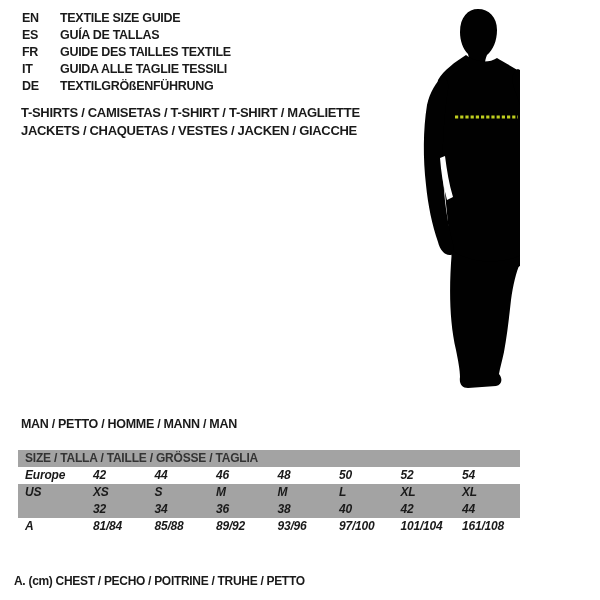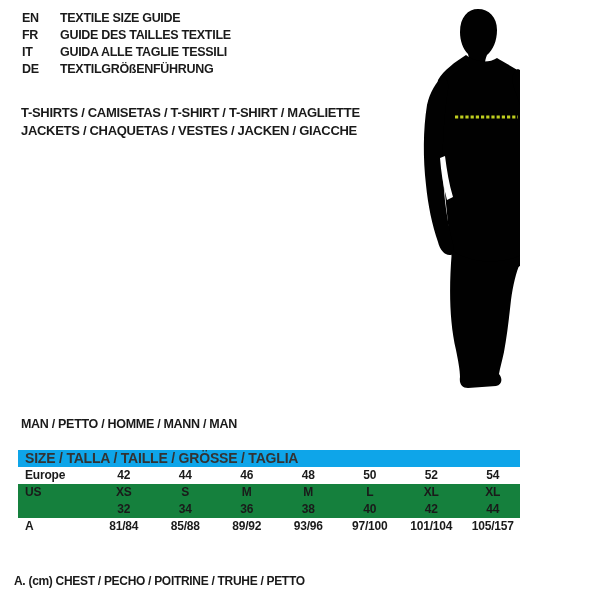--- a/index.html
+++ b/index.html
@@ -13,37 +13,41 @@
   .lang-code{width:38px;}
   
   .cats{position:absolute;left:21px;top:104px;}
   .cat-line{height:18px;line-height:18px;font-size:13px;letter-spacing:-0.3px;}
   
   #figure-svg{position:absolute;left:0;top:0;width:600px;height:600px;}
   
   .section-title{position:absolute;left:21px;top:417px;font-size:12.5px;letter-spacing:-0.3px;}
   
   .size-table{position:absolute;left:18px;top:450px;width:567px;font-size:12px;letter-spacing:-0.2px;}
-  .t-header{height:17px;line-height:17px;background:#0ea5e9;color:#333;padding-left:7px;font-size:14px;}
-  .t-row{display:flex;height:17px;line-height:17px;}
-  .t-row.alt{background:#15803d;}
+  .t-header{height:17px;line-height:17px;background:#a3a3a3;color:#333;padding-left:7px;font-size:12px;}
+  .t-row{display:flex;height:17px;line-height:17px;font-style:italic;}
+  .t-row.alt{background:#a3a3a3;}
   .t-label{width:68px;padding-left:7px;}
-  .t-cell{flex:1;text-align:center;}
+  .t-cell{flex:1;text-align:left;}
   
   .footnote{position:absolute;left:14px;top:551px;font-size:12px;letter-spacing:-0.3px;margin-top:23px;}
 </style>
 </head>
 <body>
 
 <div id="canvas">
 
   <div class="langs">
     <div class="lang-row">
       <span class="lang-code">EN</span>
       <span class="lang-label">TEXTILE SIZE GUIDE</span>
+    </div>
+    <div class="lang-row">
+      <span class="lang-code">ES</span>
+      <span class="lang-label">GUÍA DE TALLAS</span>
     </div>
     <div class="lang-row">
       <span class="lang-code">FR</span>
       <span class="lang-label">GUIDE DES TAILLES TEXTILE</span>
     </div>
     <div class="lang-row">
       <span class="lang-code">IT</span>
       <span class="lang-label">GUIDA ALLE TAGLIE TESSILI</span>
     </div>
     <div class="lang-row">
@@ -134,20 +138,20 @@
     </div>
 
     <div class="t-row">
       <span class="t-label">A</span>
       <span class="t-cell">81/84</span>
       <span class="t-cell">85/88</span>
       <span class="t-cell">89/92</span>
       <span class="t-cell">93/96</span>
       <span class="t-cell">97/100</span>
       <span class="t-cell">101/104</span>
-      <span class="t-cell">105/157</span>
+      <span class="t-cell">161/108</span>
       <span class="t-cell">109/112</span>
     </div>
   </div>
 
   <div class="footnote">A. (cm) CHEST / PECHO / POITRINE / TRUHE / PETTO</div>
 
 </div>
 
 </body></html>

